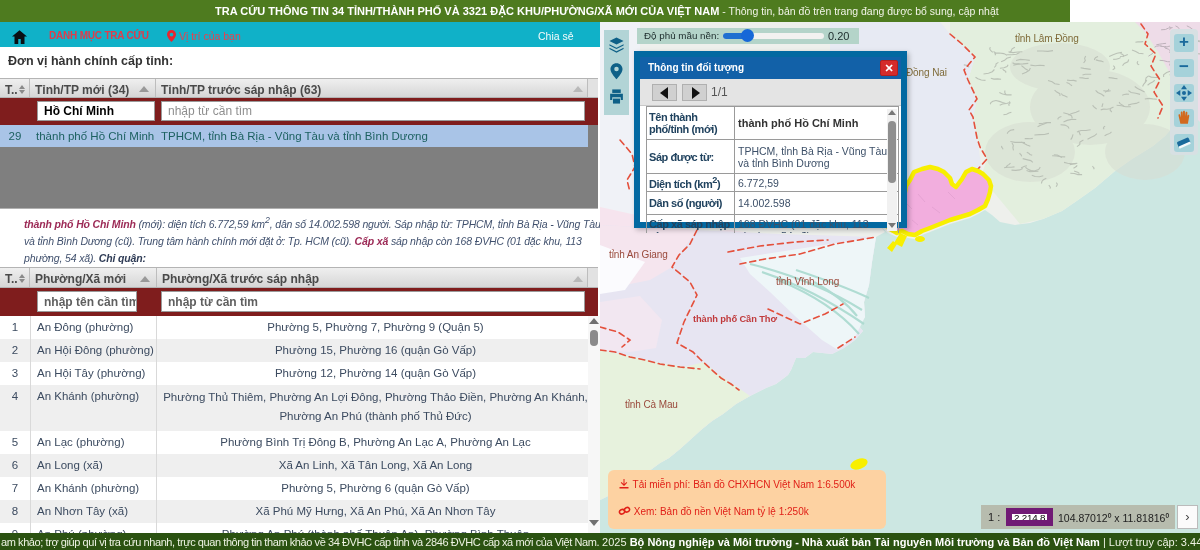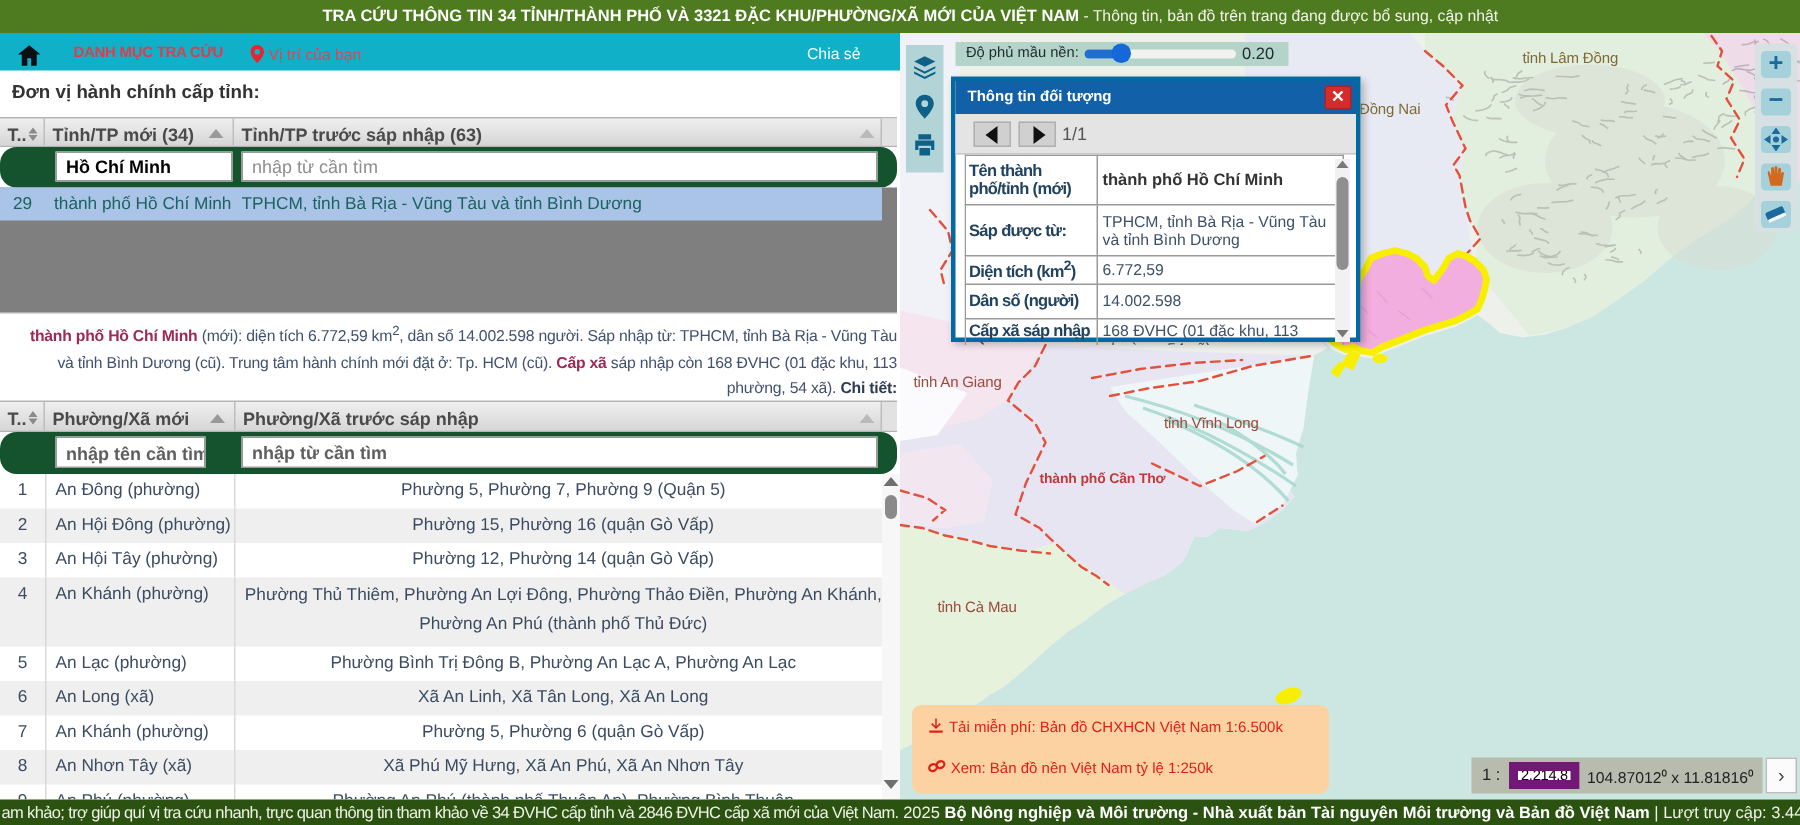--- a/index.html
+++ b/index.html
@@ -1,47 +1,47 @@
 <!DOCTYPE html>
 <html><head>
 <meta charset="utf-8">
 <style>
 * { margin:0; padding:0; box-sizing:border-box; }
 html,body { width:1200px; height:550px; overflow:hidden; font-family:"Liberation Sans", sans-serif; background:#fff; }
 #root { position:relative; width:1200px; height:550px; overflow:hidden; }
 .abs { position:absolute; }
 
-#topbar { left:0; top:0; width:1200px; height:22px; background:#4e7b1f; color:#fff; white-space:nowrap; }
+#topbar { left:0; top:0; width:1070px; height:22px; background:#4e7b1f; color:#fff; white-space:nowrap; }
 #topbar .t1 { position:absolute; left:215px; top:5px; font-size:11px; font-weight:bold; }
 #topbar .t2 { font-weight:normal; font-size:10.5px; color:#f2f4e8; }
 
 #panel { left:0; top:22px; width:600px; height:511px; background:#fff; overflow:hidden; }
 #pnav { left:0; top:0; width:600px; height:25px; background:#10b1c8; }
 #pnav .home { position:absolute; left:12px; top:8px; }
 #pnav .menu { position:absolute; left:49px; top:8px; font-size:10px; font-weight:bold; color:#e23b4a; letter-spacing:-0.2px;}
 #pnav .loc { position:absolute; left:167px; top:8px; font-size:10.5px; color:#e8404e; }
 #pnav .share { position:absolute; left:538px; top:8px; font-size:10.5px; color:#f4fbfb; }
 #caption { left:8px; top:32px; font-size:12.5px; font-weight:bold; color:#333; }
 
 .gridhead { background:linear-gradient(#efefef,#d6d6d6); border-top:1px solid #b4b4b4; border-bottom:1px solid #b4b4b4; }
 .gh-cell { position:absolute; top:0; height:100%; font-size:12px; font-weight:bold; color:#4a4a4a; padding-top:4px; border-right:1px solid #bdbdbd; padding-left:5px; }
 .sortup { position:absolute; width:0; height:0; border-left:5px solid transparent; border-right:5px solid transparent; border-bottom:6px solid #b9b9b9; }
-.filterrow { background:#14532d;border-radius:11px; }
+.filterrow { background:#7f1d1d; }
 .finput { position:absolute; background:#fff; border:1px solid #9a9a9a; font-size:12px; font-family:"Liberation Sans",sans-serif; padding-left:6px; }
 .ph { color:#8e8e8e; }
 .grow { position:absolute; left:0; width:588px; }
 .gcell { position:absolute; top:0; height:100%; padding-top:5px; font-size:11.5px; color:#3c4b60; overflow:hidden; white-space:nowrap; }
 
 #t1head { left:0; top:56px; width:598px; height:20px; }
 #t1filter { left:0; top:76px; width:598px; height:27px; }
 #t1body { left:0; top:103px; width:598px; height:83px; background:#7f7f7f; }
 #t1row { top:0; height:22px; background:#a9c4e7; }
 #t1row .gcell { color:#1d6161; }
 
-#desc { left:0; top:186px; width:598px; height:58px; background:#fff; border-top:1px solid #b0b0b0; font-size:10.5px; letter-spacing:-0.15px; color:#41516e; line-height:17px; padding:3px 0 0 8px; white-space:nowrap;text-align:right; }
+#desc { left:0; top:186px; width:598px; height:58px; background:#fff; border-top:1px solid #b0b0b0; font-style:italic; font-size:10.5px; letter-spacing:-0.15px; color:#41516e; line-height:17px; padding:3px 0 0 24px; white-space:nowrap; }
 #desc .city { color:#9c2a56; font-weight:bold; }
 #desc .det { color:#2e3b55; font-weight:bold; }
 
 #t2head { left:0; top:245px; width:598px; height:21px; }
 #t2filter { left:0; top:266px; width:598px; height:28px; }
 #t2body { left:0; top:294px; width:588px; height:217px; background:#fff; overflow:hidden; }
 .r-even { background:#efefef; }
 .t2c0 { left:0; width:30px; text-align:center; padding-left:0; }
 .t2c1 { left:30px; width:127px; padding-left:6px; border-left:1px solid #d9d9d9; border-right:1px solid #d9d9d9; height:100%; }
 .t2c2 { left:157px; width:431px; padding-left:6px;text-align:center; }
@@ -61,21 +61,21 @@
 #slider .fill { position:absolute; left:86px; top:5px; width:26px; height:6px; background:#1f6fd0; border-radius:3px; }
 #slider .thumb { position:absolute; left:104px; top:1px; width:13px; height:13px; border-radius:7px; background:#1668d8; }
 #slider .val { position:absolute; left:191px; top:2px; font-size:11px; color:#1c2b2b; }
 
 #ltools { left:4px; top:8px; width:25px; height:85px; background:#b2d4d6; }
 #ltools svg { position:absolute; left:4px; }
 
 #rtools { left:570px; top:7px; width:28px; height:126px; background:#d7e0e3; border-radius:4px; }
 .rbtn { position:absolute; left:4px; width:20px; height:18px; background:#a5d2da; border-radius:3px; }
 
-#popup { left:34px; top:29px; width:273px; height:177px; background:#fff; border:3px solid #0369a1; box-shadow:2px 2px 5px rgba(0,0,0,0.25); }
+#popup { left:34px; top:29px; width:273px; height:177px; background:#fff; border:6px solid #0369a1; box-shadow:2px 2px 5px rgba(0,0,0,0.25); }
 #pophead { position:absolute; left:0; top:0; width:100%; height:22px; background:#1261a8; }
 #pophead .tt { position:absolute; left:8px; top:5px; color:#fff; font-size:10px; font-weight:bold; }
 #popx { position:absolute; right:3px; top:3px; width:18px; height:16px; background:#d42b2b; border:1px solid #b02020; border-radius:2px; color:#fff; font-size:11px; font-weight:bold; text-align:center; line-height:14px; }
 #popnav { position:absolute; left:0; top:22px; width:100%; height:27px; background:#e4e4e4; border-bottom:1px solid #c8c8c8; }
 .navbtn { position:absolute; top:5px; width:25px; height:17px; background:#d0d0d0; border:1px solid #b0b0b0; }
 .tri-l { width:0; height:0; border-top:6px solid transparent; border-bottom:6px solid transparent; border-right:8px solid #111; position:absolute; left:7px; top:2px; }
 .tri-r { width:0; height:0; border-top:6px solid transparent; border-bottom:6px solid transparent; border-left:8px solid #111; position:absolute; left:9px; top:2px; }
 #popcount { position:absolute; left:71px; top:28px; font-size:12px; color:#555; }
 #poptable { position:absolute; left:6px; top:49px; width:253px; height:127px; overflow:hidden; }
 #poptable table { border-collapse:collapse; width:253px; table-layout:fixed; }
@@ -437,21 +437,21 @@
       <input class="finput ph" style="left: 161px; top: 3px; width: 424px; height: 20px;" value="nhập từ cần tìm">
     </div>
     <div id="t1body" class="abs">
       <div id="t1row" class="grow">
         <div class="gcell t2c0" style="left:0;width:30px;">29</div>
         <div class="gcell" style="left:36px;">thành phố Hồ Chí Minh</div>
         <div class="gcell" style="left:161px;">TPHCM, tỉnh Bà Rịa - Vũng Tàu và tỉnh Bình Dương</div>
       </div>
     </div>
 
-    <div id="desc" class="abs"><span class="city">thành phố Hồ Chí Minh</span> (mới): diện tích 6.772,59 km<sup>2</sup>, dân số 14.002.598 người. Sáp nhập từ: TPHCM, tỉnh Bà Rịa - Vũng Tàu<br>và tỉnh Bình Dương (cũ). Trung tâm hành chính mới đặt ở: Tp. HCM (cũ). <span class="city">Cấp xã</span> sáp nhập còn 168 ĐVHC (01 đặc khu, 113<br>phường, 54 xã). <span class="det">Chi tiết:</span></div>
+    <div id="desc" class="abs"><span class="city">thành phố Hồ Chí Minh</span> (mới): diện tích 6.772,59 km<sup>2</sup>, dân số 14.002.598 người. Sáp nhập từ: TPHCM, tỉnh Bà Rịa - Vũng Tàu<br>và tỉnh Bình Dương (cũ). Trung tâm hành chính mới đặt ở: Tp. HCM (cũ). <span class="city">Cấp xã</span> sáp nhập còn 168 ĐVHC (01 đặc khu, 113<br>phường, 54 xã). <span class="det">Chi quận:</span></div>
 
     <div id="t2head" class="abs gridhead">
       <div class="gh-cell" style="left:0;width:30px;">T..<span style="position:absolute;left:19px;top:6px;width:0;height:0;border-left:3px solid transparent;border-right:3px solid transparent;border-bottom:4px solid #8a8a8a;"></span><span style="position:absolute;left:19px;top:11px;width:0;height:0;border-left:3px solid transparent;border-right:3px solid transparent;border-top:4px solid #8a8a8a;"></span></div>
       <div class="gh-cell" style="left:30px;width:127px;">Phường/Xã mới<span class="sortup" style="left:110px;top:8px;border-bottom-color:#999;"></span></div>
       <div class="gh-cell" style="left:157px;width:431px;">Phường/Xã trước sáp nhập<span class="sortup" style="left:416px;top:8px;"></span></div>
       <div style="position:absolute;left:588px;top:0;width:10px;height:100%;background:#e2e2e2;"></div>
     </div>
     <div id="t2filter" class="abs filterrow">
       <input class="finput" style="left: 37px; top: 3px; width: 100px; height: 21px; font-weight: bold; color: rgb(95, 95, 95);" value="nhập tên cần tìm">
       <input class="finput" style="left: 161px; top: 3px; width: 424px; height: 21px; font-weight: bold; color: rgb(95, 95, 95);" value="nhập từ cần tìm">

